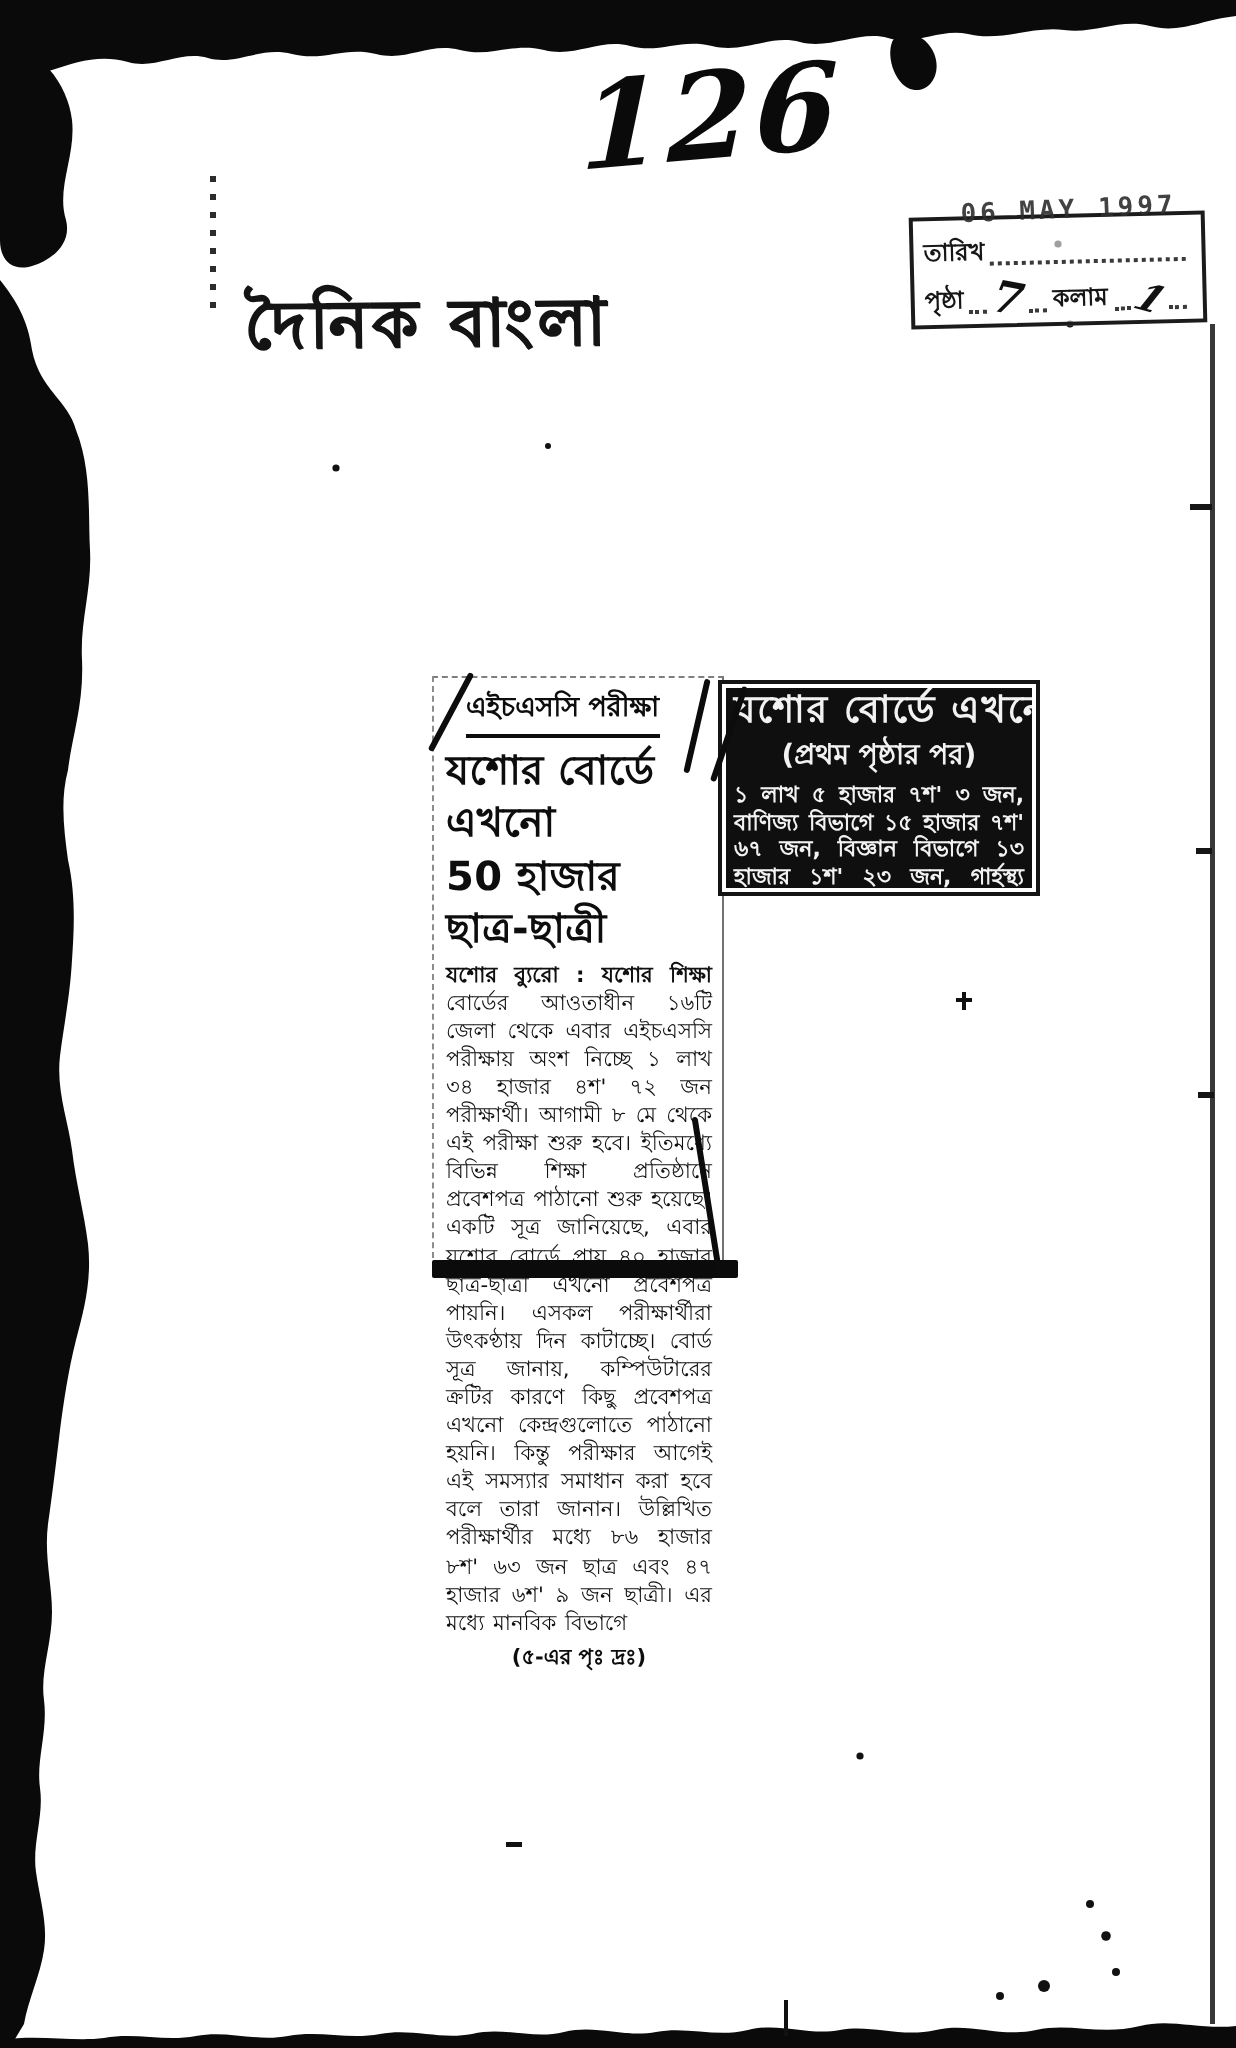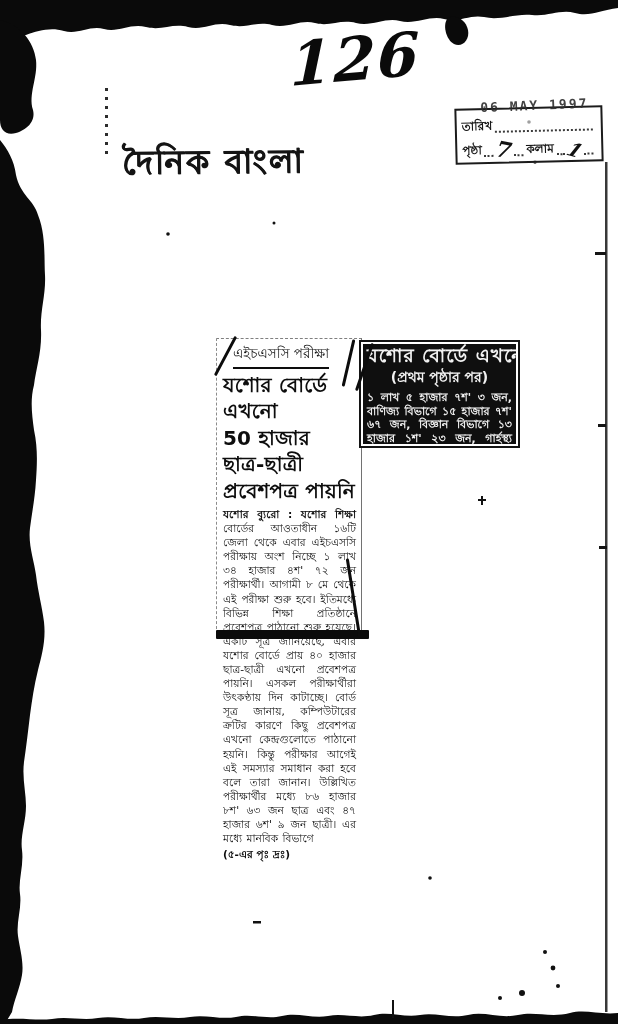--- a/index.html
+++ b/index.html
@@ -43,30 +43,30 @@
   .hand-col{font-size:19px;transform:rotate(16deg) skewX(-14deg);margin-bottom:-2px;}
   
   .main-clip{
     position:absolute;left:216px;top:338px;width:146px;height:296px;z-index:2;
     background:#fff;box-sizing:border-box;padding:4px 5px 2px 6px;
     border-left:1px dashed rgba(0,0,0,.45);
     border-right:1px solid rgba(0,0,0,.55);
     border-top:1px dashed rgba(0,0,0,.5);
   }
   .kicker{
-    display:inline-block;margin-left:10px;font-weight:normal;font-size:13.5px;
+    display:inline-block;margin-left:10px;font-weight:bold;font-size:13.5px;
     border-bottom:2px solid #0d0d0d;padding-bottom:1px;white-space:nowrap;
   }
   .headline{font-weight:bold;font-size:20px;line-height:1.32;margin-top:3px;letter-spacing:0.2px;}
   .clip-body{
     font-size:10.6px;line-height:14.1px;text-align:justify;margin-top:3px;
     color:#101010;word-spacing:1px;
   }
   .clip-body::first-line{font-weight:bold;}
-  .clip-note{text-align:left;font-size:10.5px;margin-top:2px;font-weight:bold;}
+  .clip-note{text-align:center;font-size:10.5px;margin-top:2px;font-weight:bold;}
   .clip-bar{position:absolute;left:216px;top:630px;width:153px;height:9px;background:#0b0b0b;z-index:3;border-radius:1px;}
   
   .dark-clip{
     position:absolute;left:359px;top:340px;width:161px;height:108px;z-index:2;
     background:#fff;border:2px solid #141414;padding:2px;box-sizing:border-box;
   }
   .dark-inner{
     background:#0f0f0f;color:#f2f2f2;width:100%;height:100%;box-sizing:border-box;
     padding:2px 4px;overflow:hidden;
   }
@@ -134,21 +134,20 @@
       <span class="hand hand-col">1</span>
       <span class="leader"></span>
     </div>
   </div>
 
   <div class="main-clip">
     <span class="kicker">এইচএসসি পরীক্ষা</span>
     <div class="headline">
       <div>যশোর বোর্ডে এখনো</div>
       <div>50 হাজার ছাত্র-ছাত্রী</div>
-      <div>প্রবেশপত্র পায়নি</div>
     </div>
     <div class="clip-body">যশোর ব্যুরো : যশোর শিক্ষা বোর্ডের আওতাধীন ১৬টি জেলা থেকে এবার এইচএসসি পরীক্ষায় অংশ নিচ্ছে ১ লাখ ৩৪ হাজার ৪শ' ৭২ জন পরীক্ষার্থী। আগামী ৮ মে থেকে এই পরীক্ষা শুরু হবে। ইতিমধ্যে বিভিন্ন শিক্ষা প্রতিষ্ঠানে প্রবেশপত্র পাঠানো শুরু হয়েছে। একটি সূত্র জানিয়েছে, এবার যশোর বোর্ডে প্রায় ৪০ হাজার ছাত্র-ছাত্রী এখনো প্রবেশপত্র পায়নি। এসকল পরীক্ষার্থীরা উৎকণ্ঠায় দিন কাটাচ্ছে। বোর্ড সূত্র জানায়, কম্পিউটারের ক্রটির কারণে কিছু প্রবেশপত্র এখনো কেন্দ্রগুলোতে পাঠানো হয়নি। কিন্তু পরীক্ষার আগেই এই সমস্যার সমাধান করা হবে বলে তারা জানান। উল্লিখিত পরীক্ষার্থীর মধ্যে ৮৬ হাজার ৮শ' ৬৩ জন ছাত্র এবং ৪৭ হাজার ৬শ' ৯ জন ছাত্রী। এর মধ্যে মানবিক বিভাগে</div>
     <div class="clip-note">(৫-এর পৃঃ দ্রঃ)</div>
   </div>
   <div class="clip-bar"></div>
 
   <div class="dark-clip">
     <div class="dark-inner">
       <div class="dc-headline">যশোর বোর্ডে এখনো</div>
       <div class="dc-subnote">(প্রথম পৃষ্ঠার পর)</div>

